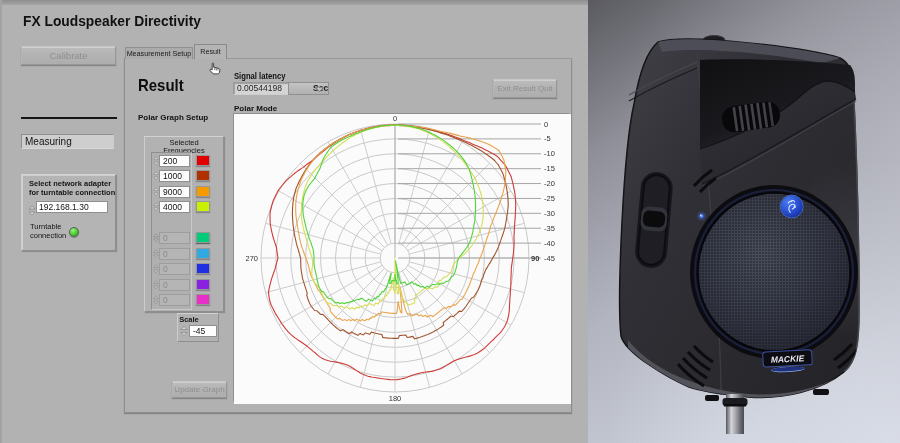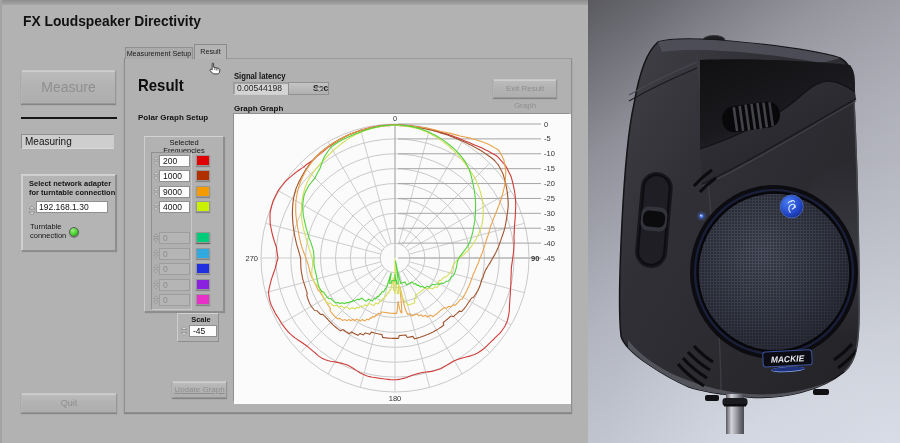--- a/index.html
+++ b/index.html
@@ -56,25 +56,25 @@
 .frow{position:absolute;left:153px;width:70px;height:12px;}
 .fspin{position:absolute;left:0;top:0;width:6px;height:12px;}
 .ffield{position:absolute;left:6px;top:0;width:31px;height:12px;
   border:1px solid #8f8f8f;font-size:8.5px;line-height:10px;padding-left:3px;}
 .fen{background:#fdfdfd;color:#111;}
 .fdis{background:#b5b5b5;color:#8b8b8b;border-color:#9d9d9d;}
 .swatch{position:absolute;left:43px;top:0px;width:14px;height:11px;
   border:1px solid #979797;box-shadow:0 1px 1px rgba(0,0,0,0.25);}
 #scalebox{left:177px;top:313px;width:42px;height:29px;background:#b2b2b2;
   border:1px solid #8e8e8e;border-top-color:#d2d2d2;border-left-color:#cdcdcd;}
-#scalelbl{left:180px;top:315px;width:42px;text-align:center;font-size:7.5px;
+#scalelbl{left:168px;top:315px;width:42px;text-align:center;font-size:7.5px;
   font-weight:bold;color:#151515;}
 #scalefield{left:189px;top:325px;width:28px;height:12px;background:#fdfdfd;
   border:1px solid #8f8f8f;font-size:8.5px;color:#111;line-height:10px;padding-left:3px;}
-#btnUpd{left:172px;top:381px;width:55px;height:17px;font-size:8px;line-height:15px;text-decoration:underline;}
+#btnUpd{left:172px;top:381px;width:55px;height:17px;font-size:8px;line-height:15px;}
 #siglbl{left:234px;top:71px;font-size:8.5px;font-weight:bold;color:#111;transform:scaleX(0.9);transform-origin:0 0;}
 #sigfield{left:233px;top:82px;width:69px;height:13px;background:#d4d4d4;
   border:1px solid #9a9a9a;border-bottom-color:#cfcfcf;
   box-shadow:inset 1px 1px 1px rgba(0,0,0,0.25);
   font-size:8.5px;color:#222;line-height:11px;padding-left:3px;}
 #secbtn{left:288px;top:82px;width:41px;height:13px;
   background:linear-gradient(#c4c4c4,#b0b0b0);
   border:1px solid #919191;font-size:8.5px;font-weight:bold;color:#222;
   line-height:11px;padding-left:24px;}
 #btnExit{left:493px;top:79px;width:64px;height:19px;font-size:8px;line-height:17px;}
@@ -83,33 +83,32 @@
   border:1px solid #8f8f8f;border-bottom-color:#c6c6c6;border-right-color:#c6c6c6;}
 
 
 #photo{left:588px;top:0;width:312px;height:443px;}
 </style></head>
 <body>
 <div id="app">
   <div class="abs" id="topstrip"></div>
   <div class="abs" id="leftedge"></div>
   <div class="abs" id="title">FX Loudspeaker Directivity</div>
-  <div class="abs btn" id="btnMea">Measure</div>
+  <div class="abs btn" id="btnCal">Calibrate</div>
   <div class="abs" id="sep"></div>
   <div class="abs" id="measuring">Measuring</div>
   <div class="abs" id="netbox"></div>
   <div class="abs" id="netlbl">Select network adapter<br>for turntable connection</div>
   <div class="abs" id="ipspin"><svg width="8" height="11" viewBox="0 0 8 11">
         <path d="M1 4 L4 1 L7 4 Z" fill="#d8d8d8" stroke="#777" stroke-width="0.6"></path>
         <path d="M1 7 L4 10 L7 7 Z" fill="#d8d8d8" stroke="#777" stroke-width="0.6"></path>
       </svg></div>
   <div class="abs" id="ipfield">192.168.1.30</div>
   <div class="abs" id="ttlbl">Turntable<br>connection</div>
   <div class="abs" id="led"></div>
-  <div class="abs btn" id="btnQuit">Quit</div>
 
   <div class="abs" id="tabpage"></div>
   <div class="abs tab" id="tab1">Measurement Setup</div>
   <div class="abs tab" id="tab2">Result</div>
   <svg class="abs" style="left:209px;top:62px" width="12" height="13" viewBox="0 0 12 13">
       <path d="M3.2,1.6 C3.2,0.8 4.6,0.8 4.6,1.6 L4.6,5.2 L9.6,6.4 C10.6,6.7 10.9,7.3 10.8,8.2 L10.5,10.2 C10.3,11.3 9.5,11.9 8.4,11.9 L5.2,11.9 C4.5,11.9 3.9,11.6 3.4,11.1 L1.2,8.6 C0.5,7.8 1.5,6.7 2.4,7.3 L3.2,7.9 Z" fill="#ffffff" stroke="#1c1c1c" stroke-width="0.8"></path>
       <path d="M5.8,6.0 L5.8,8.2 M7.4,6.4 L7.4,8.4 M9.0,6.8 L9.0,8.6" stroke="#1c1c1c" stroke-width="0.6" fill="none"></path>
     </svg>
   <div class="abs" id="resultHead">Result</div>
   <div class="abs" id="pgslbl">Polar Graph Setup</div>
@@ -203,22 +202,22 @@
       <path d="M1 7.5 L4 10.5 L7 7.5 Z" fill="#d8d8d8" stroke="#777" stroke-width="0.6"></path>
     </svg>
   <div class="abs" id="scalefield">-45</div>
   <div class="abs btn" id="btnUpd">Update Graph</div>
   <div class="abs" id="siglbl">Signal latency</div>
   <div class="abs" id="sigfield">0.00544198</div>
   <div class="abs" id="secbtn">Sec</div>
   <svg class="abs" style="left:314px;top:86px" width="11" height="7" viewBox="0 0 11 7">
       <path d="M1.5 1.2 L9.5 1.2 L5.5 5.8 Z" fill="#c2c2c2" stroke="#787878" stroke-width="0.9"></path>
     </svg>
-  <div class="abs btn" id="btnExit">Exit Result Graph</div>
-  <div class="abs" id="pglbl">Graph Graph</div>
+  <div class="abs btn" id="btnExit">Exit Result Quit</div>
+  <div class="abs" id="pglbl">Polar Mode</div>
   <div class="abs" id="graphbox"><svg id="graph" width="337" height="290" viewBox="0 0 337 290">
         <rect x="0" y="0" width="337" height="290" fill="#fbfbfb"></rect>
         <circle cx="161.0" cy="144.0" r="14.89" fill="none" stroke="#c9c9c9" stroke-width="1"></circle>
         <circle cx="161.0" cy="144.0" r="29.78" fill="none" stroke="#c9c9c9" stroke-width="1"></circle>
         <circle cx="161.0" cy="144.0" r="44.67" fill="none" stroke="#c9c9c9" stroke-width="1"></circle>
         <circle cx="161.0" cy="144.0" r="59.56" fill="none" stroke="#c9c9c9" stroke-width="1"></circle>
         <circle cx="161.0" cy="144.0" r="74.44" fill="none" stroke="#c9c9c9" stroke-width="1"></circle>
         <circle cx="161.0" cy="144.0" r="89.33" fill="none" stroke="#c9c9c9" stroke-width="1"></circle>
         <circle cx="161.0" cy="144.0" r="104.22" fill="none" stroke="#c9c9c9" stroke-width="1"></circle>
         <circle cx="161.0" cy="144.0" r="119.11" fill="none" stroke="#c9c9c9" stroke-width="1"></circle>

